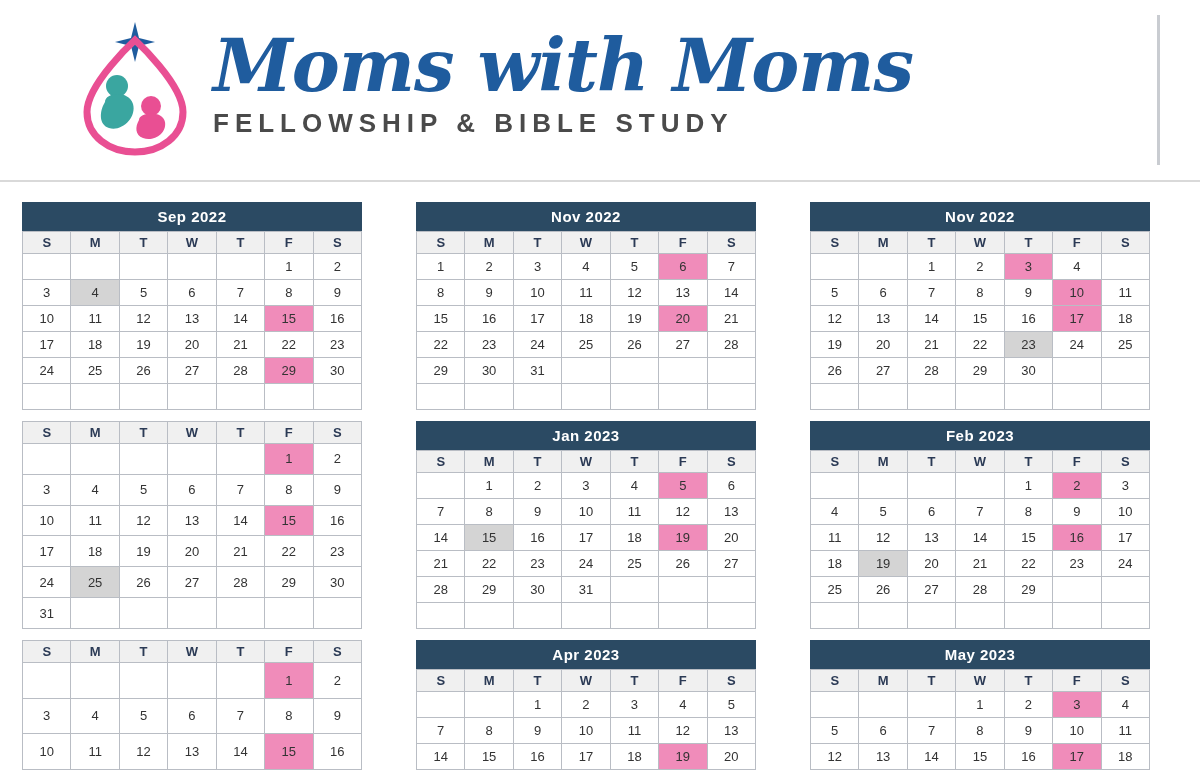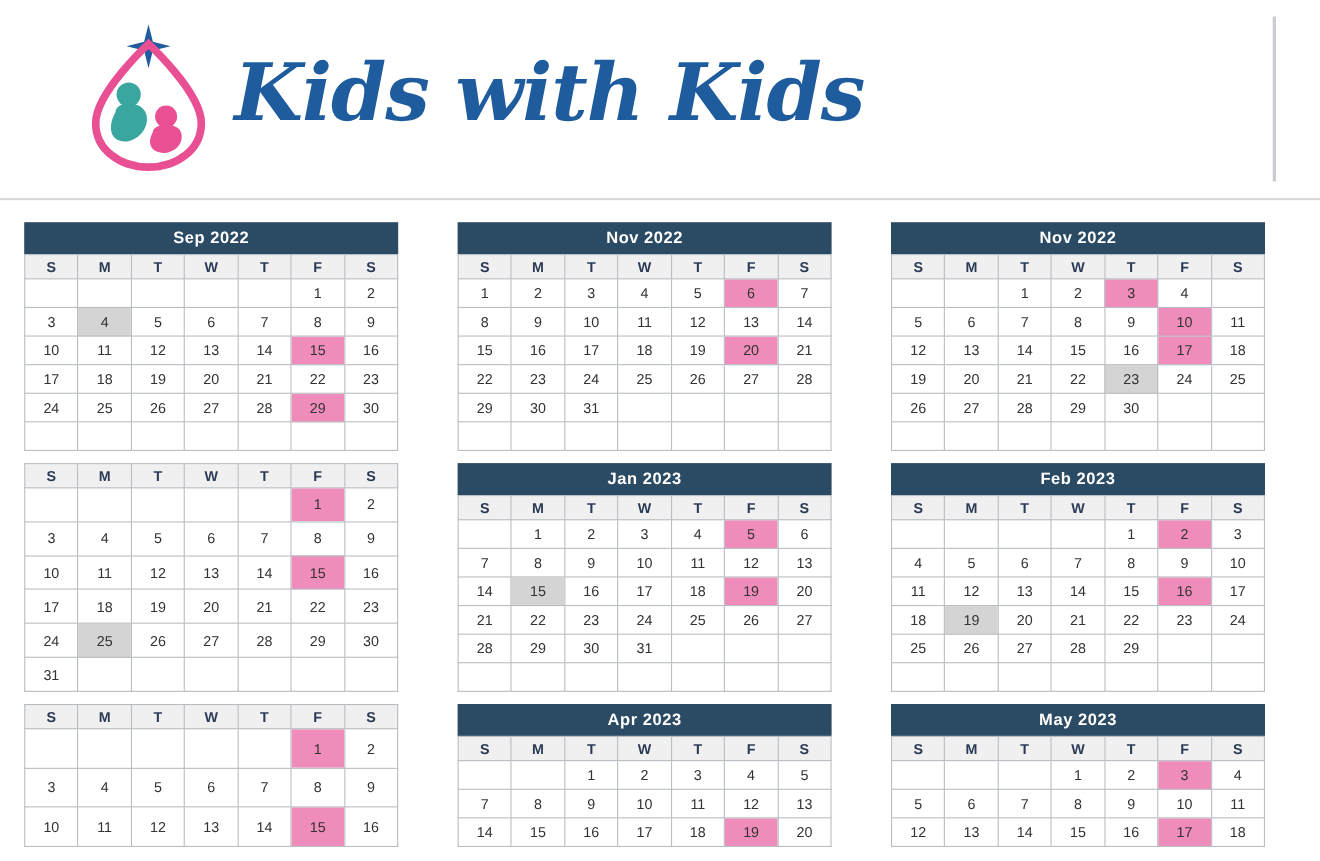--- a/index.html
+++ b/index.html
@@ -127,21 +127,22 @@
 
       <circle cx="52" cy="66" r="11" fill="#3aa6a0"></circle>
       <path d="M40 82 C40 72 64 70 68 84 C72 98 56 112 44 108 C34 105 34 92 40 82 Z" fill="#3aa6a0"></path>
 
       <circle cx="86" cy="86" r="10" fill="#e94f93"></circle>
       <path d="M74 100 C74 92 98 90 100 102 C102 114 88 122 78 118 C70 115 70 107 74 100 Z" fill="#e94f93"></path>
     </svg>
   </div>
 
   <div class="title-wrap">
-    <div class="brand-title">Kids with Kids</div>
+    <div class="brand-title">Moms with Moms</div>
+    <div class="brand-sub">FELLOWSHIP &amp; BIBLE STUDY</div>
   </div>
 
   <div class="header-divider"></div>
 
 </div>
 
 <div class="cal-area" id="cal-area">
     <div class="cal-row">
       <table class="cal">
         <caption>Sep 2022</caption>

